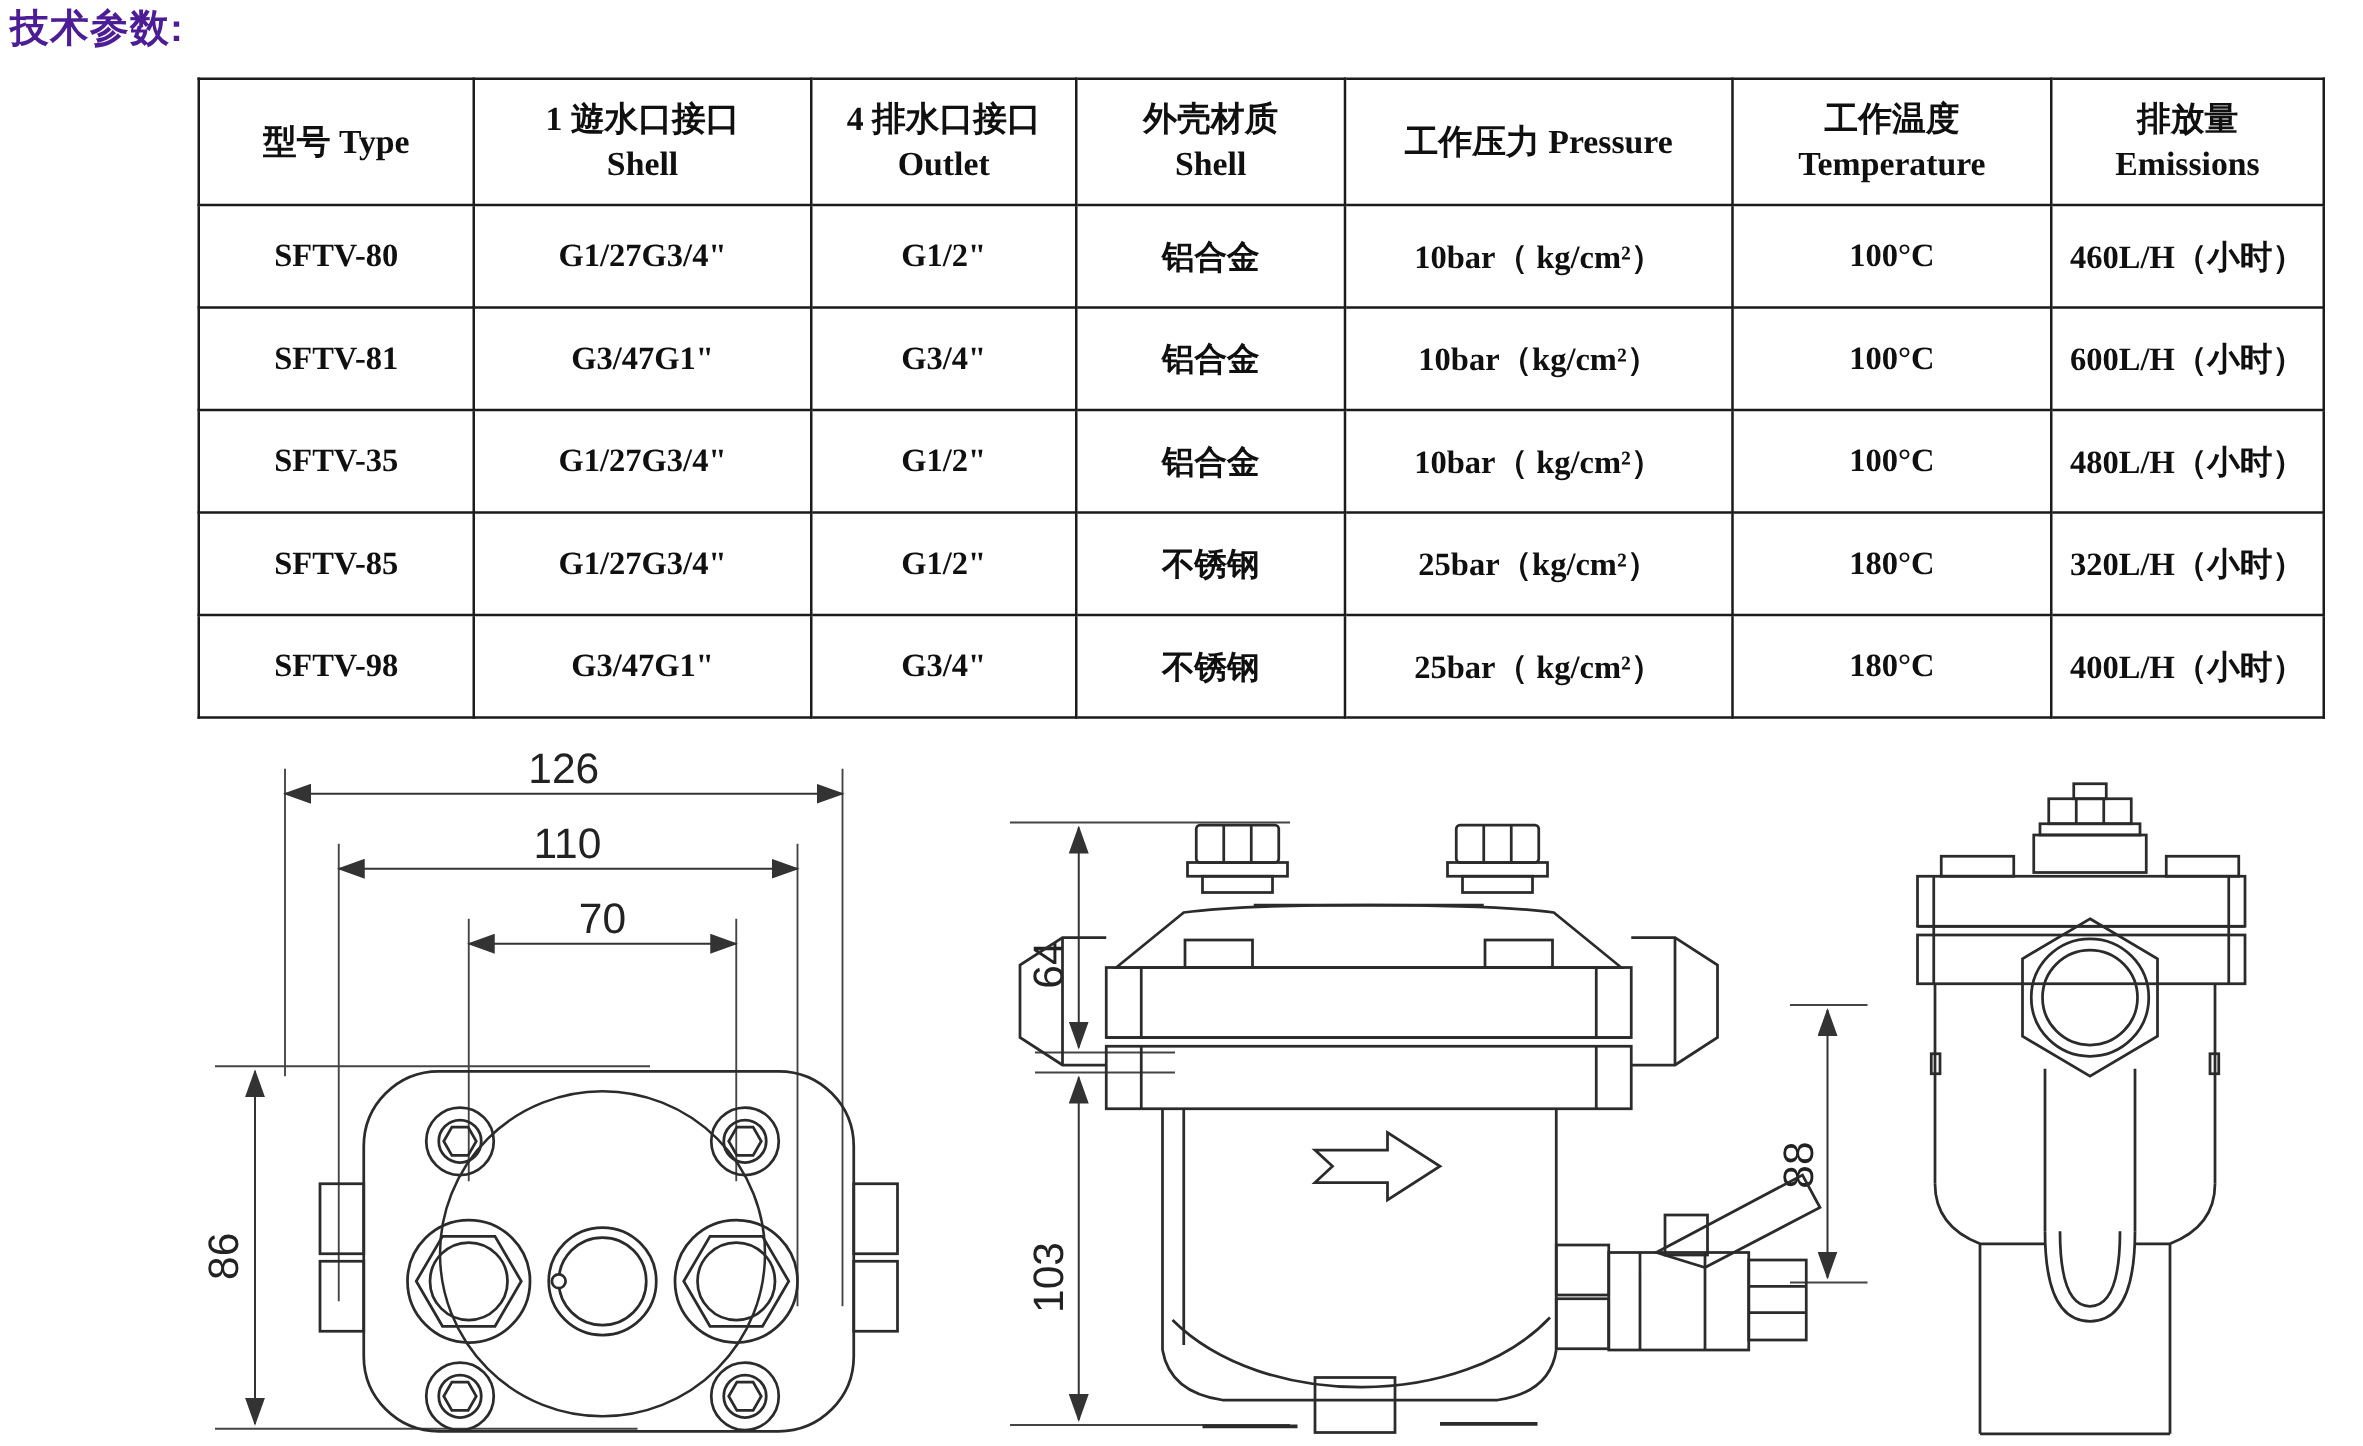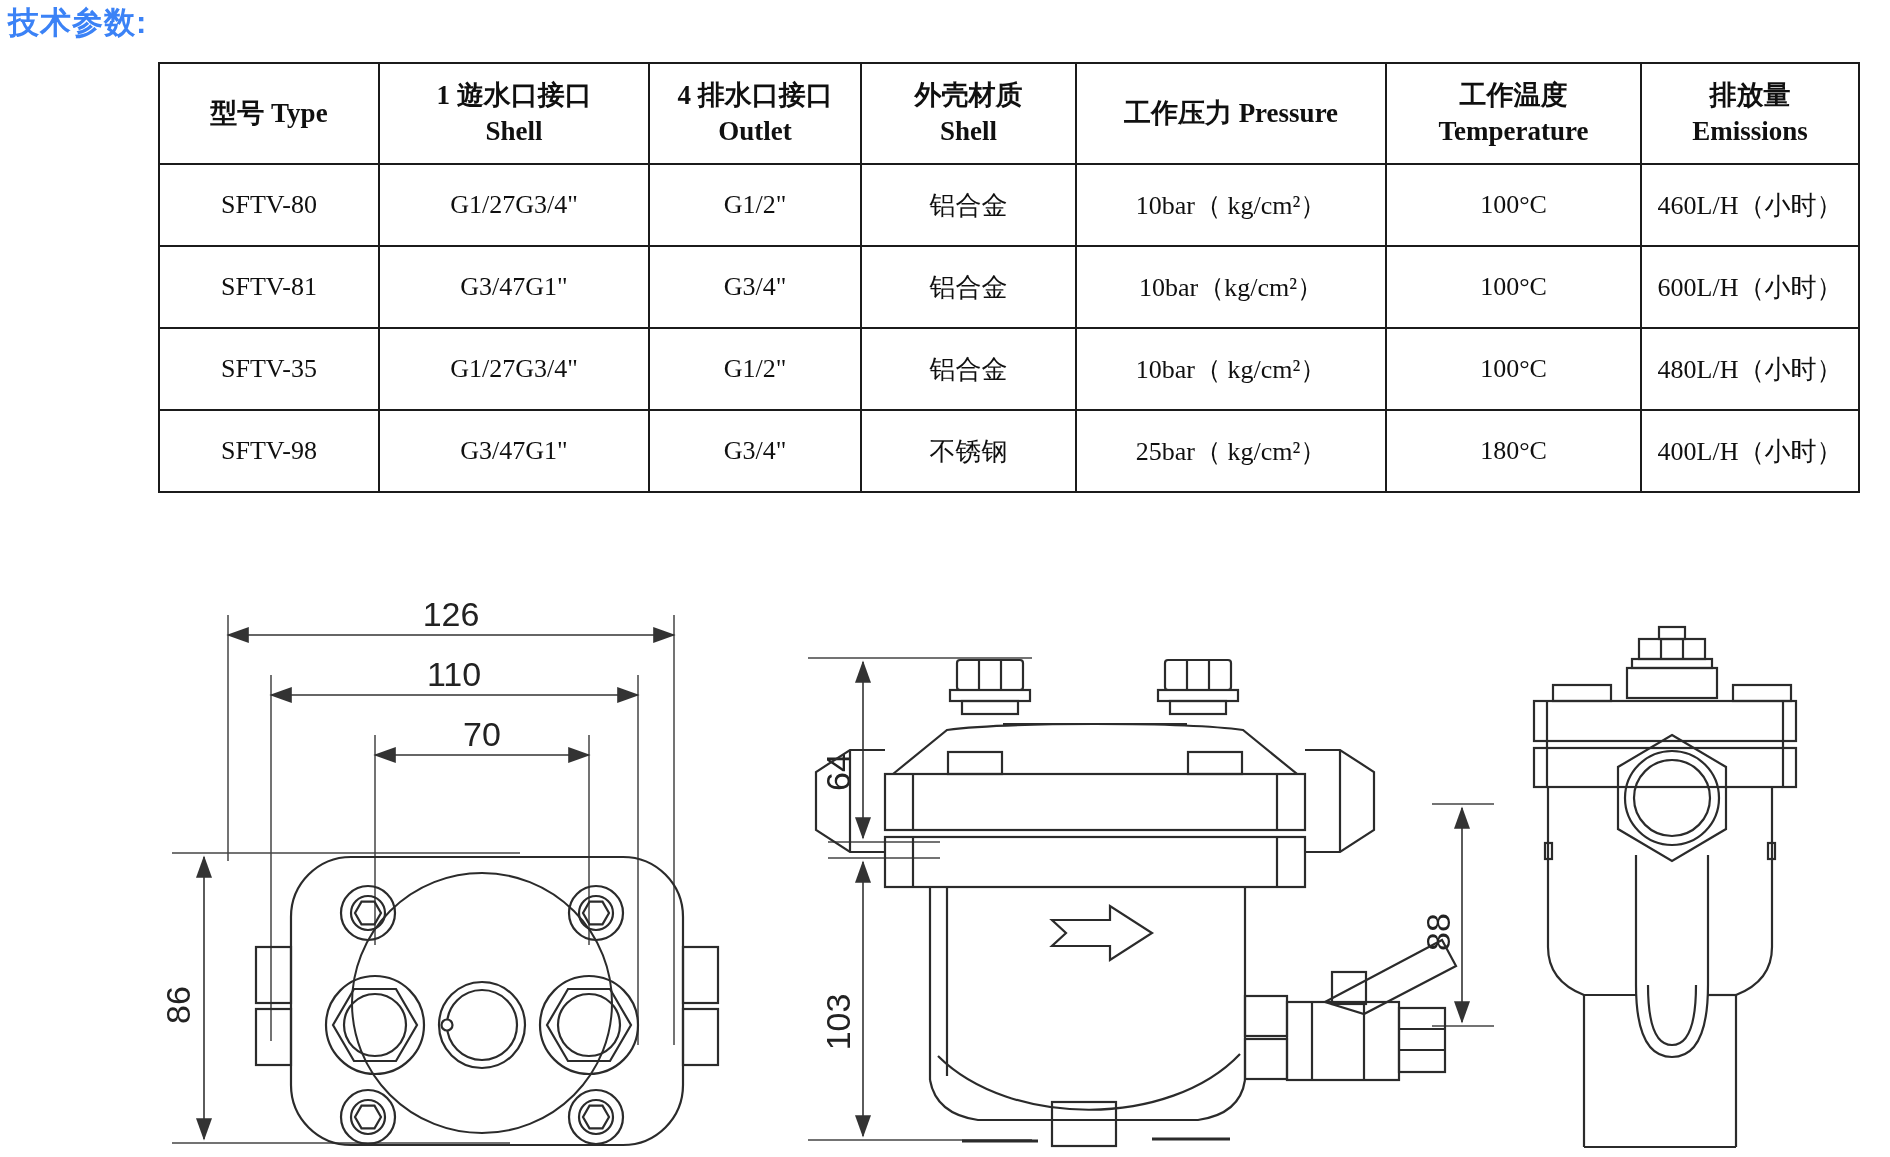--- a/index.html
+++ b/index.html
@@ -1,28 +1,28 @@
 <!DOCTYPE html>
 <html><head>
 <meta charset="utf-8">
 <style>
   html,body{margin:0;padding:0;background:#ffffff;}
   body{width:1890px;height:1157px;position:relative;overflow:hidden;
        font-family:"Liberation Serif","DejaVu Serif",serif;color:#111;}
   .page-title{position:absolute;left:8px;top:2px;
     font-family:"Liberation Sans","DejaVu Sans",sans-serif;
-    font-weight:bold;font-size:31px;letter-spacing:1px;color:#3b82f6;}
+    font-weight:bold;font-size:31px;letter-spacing:1px;color:#4c1d95;}
   table.spec{position:absolute;left:158px;top:62px;width:1700px;
     border-collapse:collapse;table-layout:fixed;
     border:1px solid #000000;}
   table.spec th, table.spec td{
     border:2px solid #1b1b1b;vertical-align:middle;text-align:center;
     font-size:26px;color:#101010;padding:0;overflow:hidden;}
   table.spec th{height:99px;font-weight:bold;font-size:27px;line-height:1.3;}
-  table.spec td{height:80px;}
+  table.spec td{height:80px;font-weight:bold;}
   td.cell-pressure{text-align:left;padding-left:24px;font-size:26px;}
   td.cell-emissions{text-align:left;padding-left:2px;}
   .drawing{position:absolute;}
   svg text{font-family:"Liberation Sans","DejaVu Sans",sans-serif;fill:#222;}
   .dimtxt{font-size:34px;}
 </style>
 </head>
 <body>
 
 <div class="page-title">技术参数:</div>
@@ -89,20 +89,29 @@
     <td class="cell-emissions">600L/H（小时）</td>
   </tr>
   <tr>
     <td>SFTV-35</td>
     <td>G1/27G3/4"</td>
     <td>G1/2"</td>
     <td>铝合金</td>
     <td class="cell-pressure">10bar（ kg/cm²）</td>
     <td>100°C</td>
     <td class="cell-emissions">480L/H（小时）</td>
+  </tr>
+  <tr>
+    <td>SFTV-85</td>
+    <td>G1/27G3/4"</td>
+    <td>G1/2"</td>
+    <td>不锈钢</td>
+    <td class="cell-pressure">25bar（kg/cm²）</td>
+    <td>180°C</td>
+    <td class="cell-emissions">320L/H（小时）</td>
   </tr>
   <tr>
     <td>SFTV-98</td>
     <td>G3/47G1"</td>
     <td>G3/4"</td>
     <td>不锈钢</td>
     <td class="cell-pressure">25bar（ kg/cm²）</td>
     <td>180°C</td>
     <td class="cell-emissions">400L/H（小时）</td>
   </tr>

